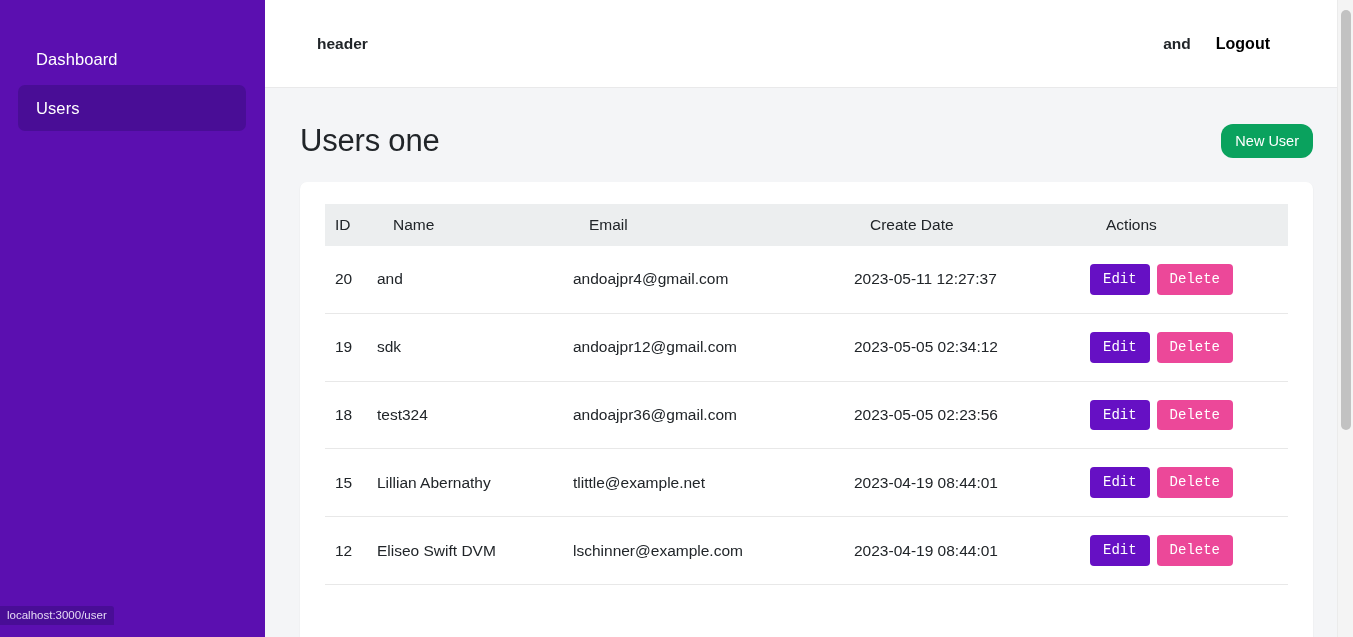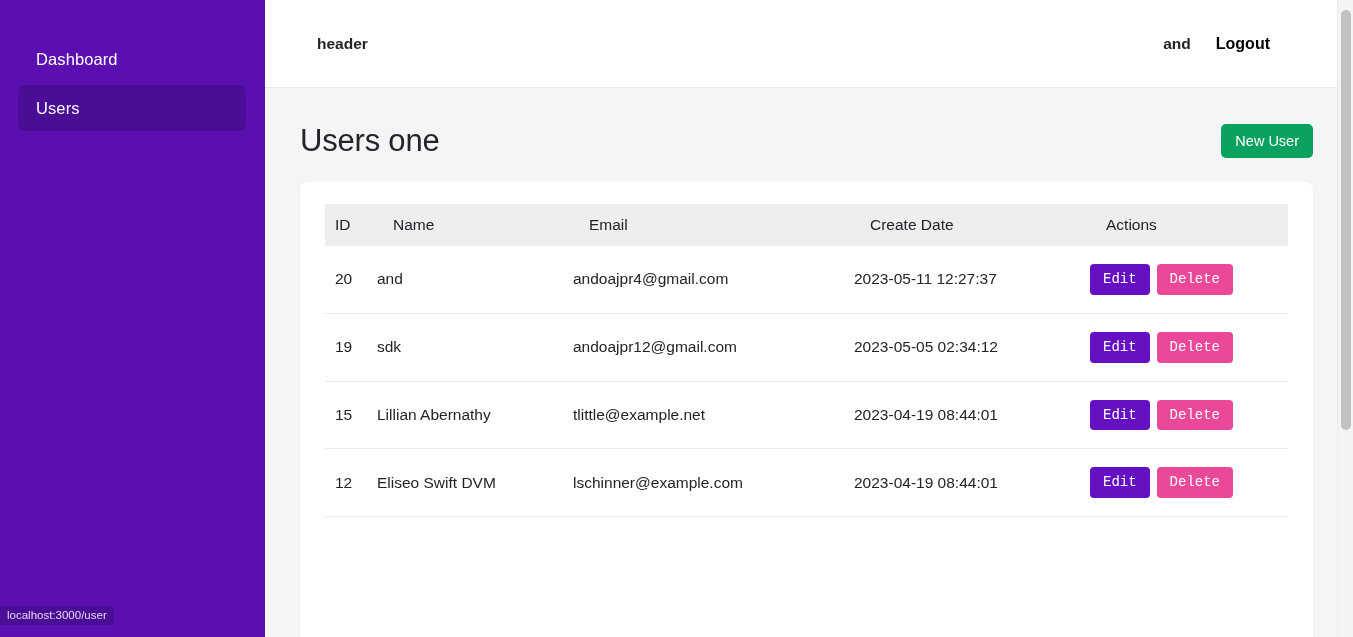--- a/index.html
+++ b/index.html
@@ -90,21 +90,21 @@
     font-size: 31px;
     font-weight: 400;
     color: #212529;
     letter-spacing: -.2px;
   }
   .btn-new {
     margin-left: auto;
     background: #0aa25e;
     color: #ffffff;
     border: none;
-    border-radius: 5px;
+    border-radius: 12px;
     font-size: 14.5px;
     font-family: "Liberation Sans", sans-serif;
     padding: 9px 14px;
     cursor: pointer;
   }
 
   .card {
     background: #ffffff;
     border-radius: 7px;
     box-shadow: 0 1px 2px rgba(0,0,0,.07);
@@ -234,20 +234,27 @@
                 <td class="col-actions"><button class="btn-edit">Edit</button><button class="btn-delete">Delete</button></td>
               </tr>
               <tr>
                 <td class="col-id">19</td>
                 <td class="col-name">sdk</td>
                 <td class="col-email">andoajpr12@gmail.com</td>
                 <td class="col-date">2023-05-05 02:34:12</td>
                 <td class="col-actions"><button class="btn-edit">Edit</button><button class="btn-delete">Delete</button></td>
               </tr>
               <tr>
+                <td class="col-id">18</td>
+                <td class="col-name">test324</td>
+                <td class="col-email">andoajpr36@gmail.com</td>
+                <td class="col-date">2023-05-05 02:23:56</td>
+                <td class="col-actions"><button class="btn-edit">Edit</button><button class="btn-delete">Delete</button></td>
+              </tr>
+              <tr>
                 <td class="col-id">15</td>
                 <td class="col-name">Lillian Abernathy</td>
                 <td class="col-email">tlittle@example.net</td>
                 <td class="col-date">2023-04-19 08:44:01</td>
                 <td class="col-actions"><button class="btn-edit">Edit</button><button class="btn-delete">Delete</button></td>
               </tr>
               <tr>
                 <td class="col-id">12</td>
                 <td class="col-name">Eliseo Swift DVM</td>
                 <td class="col-email">lschinner@example.com</td>

